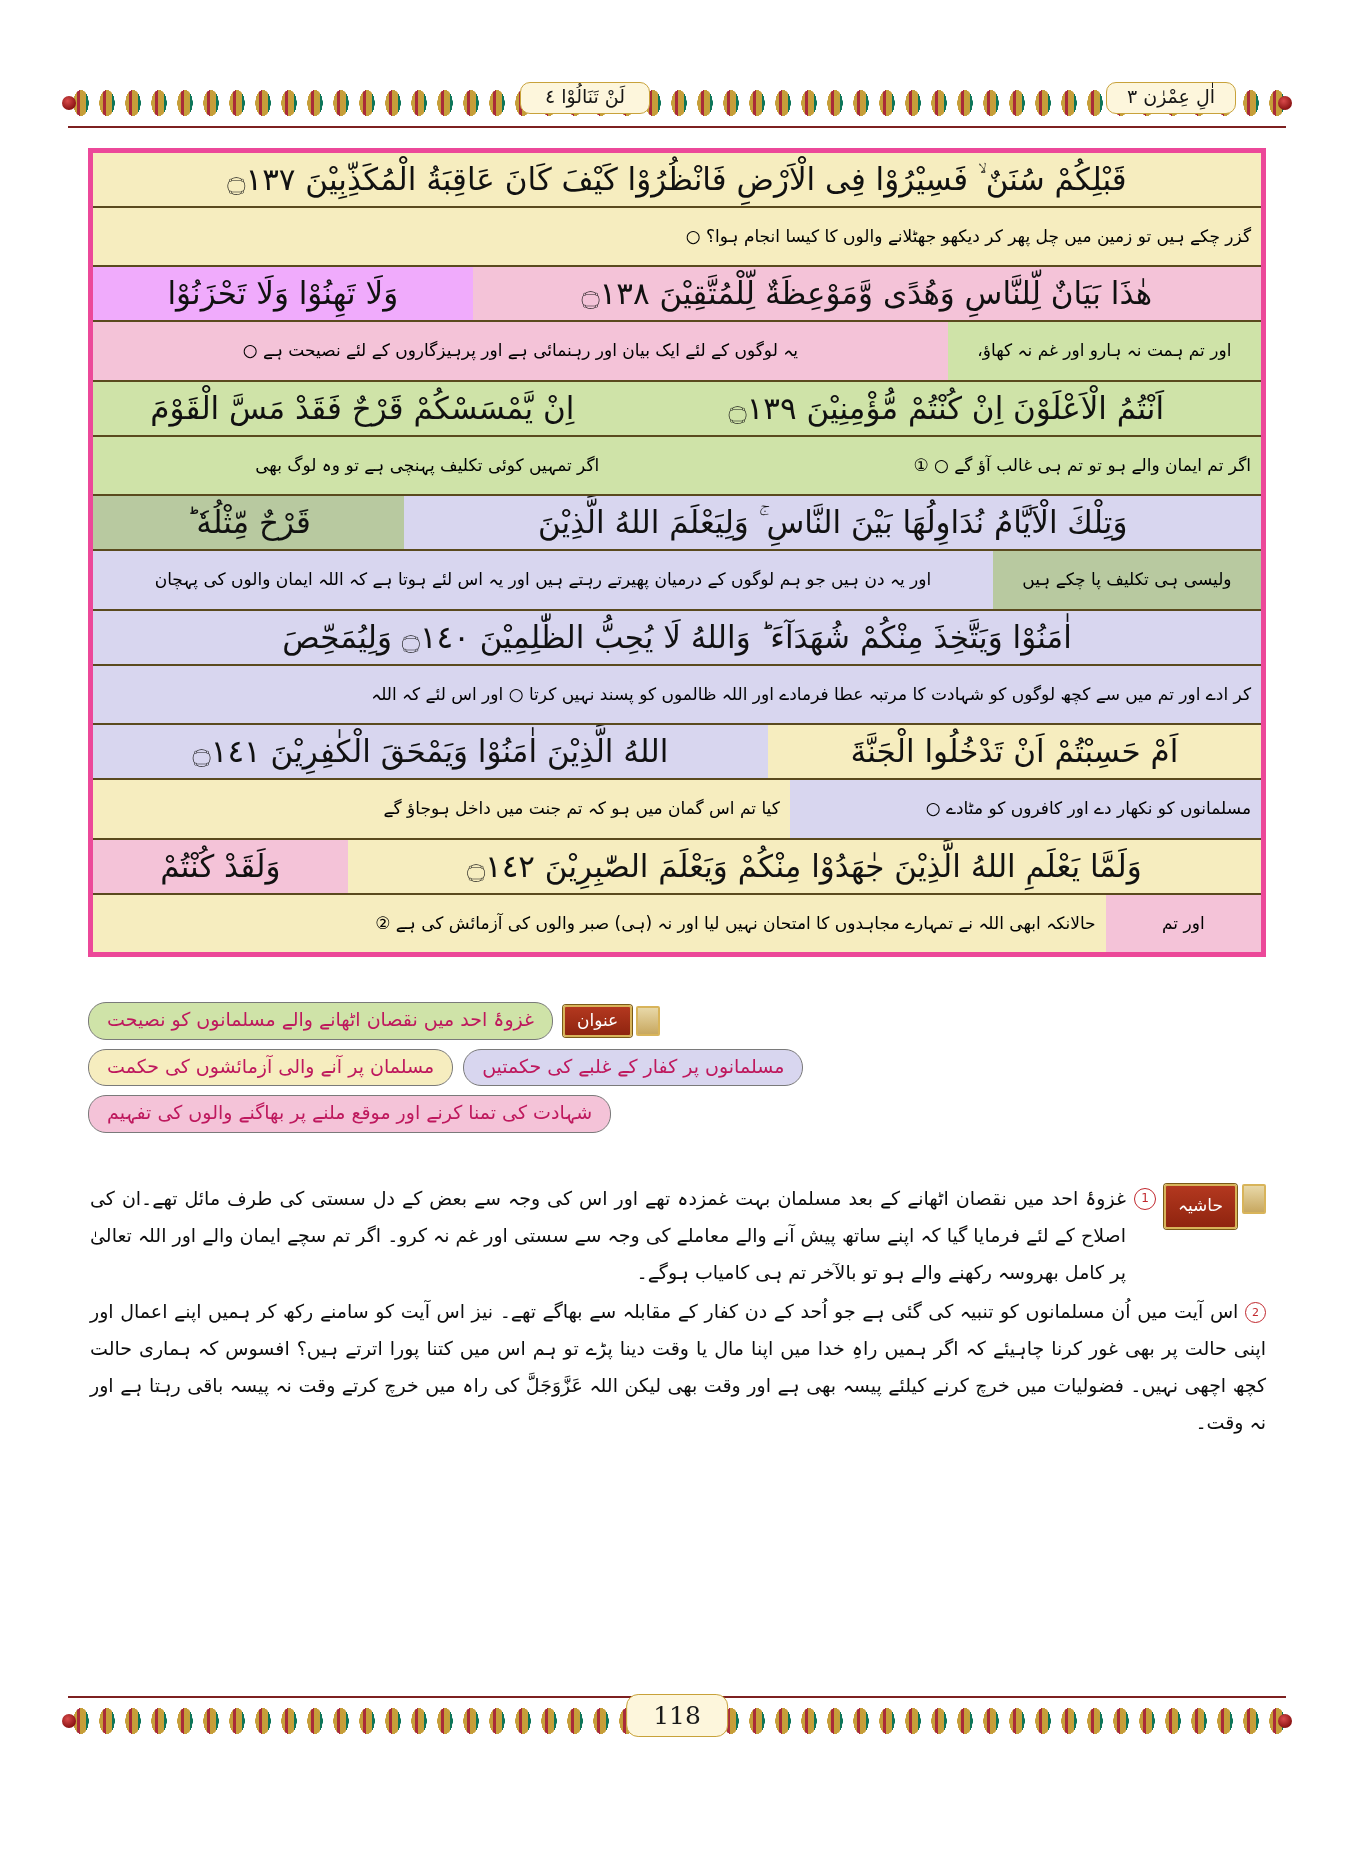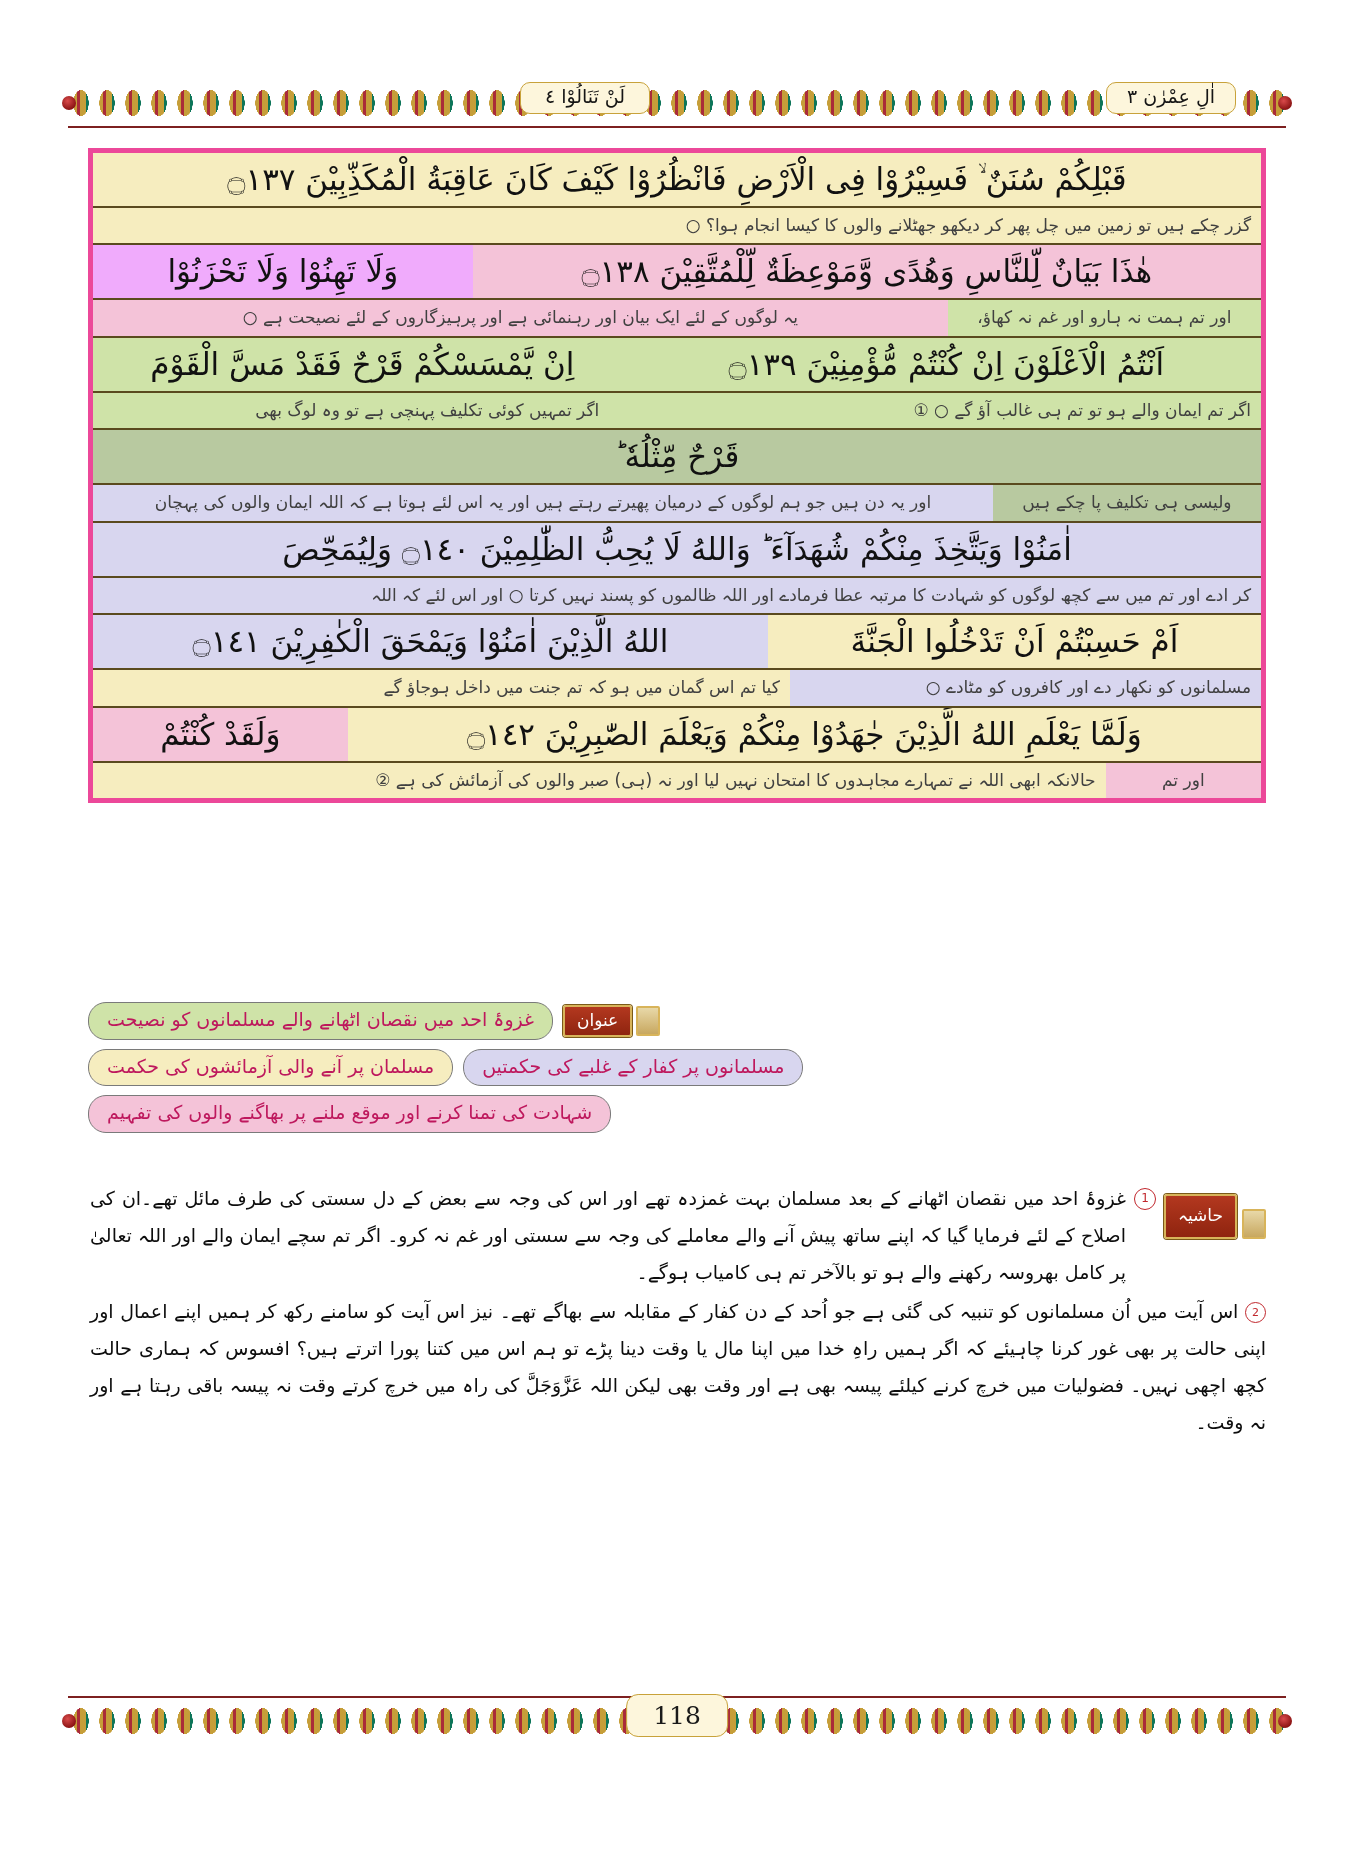--- a/index.html
+++ b/index.html
@@ -57,23 +57,23 @@
   .aya-row{display:flex;width:100%;box-sizing:border-box;}
   .aya-seg{
     box-sizing:border-box;padding:4px 8px;
     display:flex;align-items:center;justify-content:center;
     font-size:31px;line-height:1.45;color:#111;direction:rtl;
     font-family:"DejaVu Sans","Liberation Sans",sans-serif;
     white-space:nowrap;overflow:hidden;
   }
   .tr-row{display:flex;width:100%;box-sizing:border-box;border-top:2px solid #5a4a1e;}
   .tr-seg{
-    box-sizing:border-box;padding:5px 10px;
+    box-sizing:border-box;padding:16px 10px;
     display:flex;align-items:center;
-    font-size:17px;line-height:1.5;color:#404040;direction:rtl;
+    font-size:17px;line-height:1.5;color:#000000;direction:rtl;
     font-family:"DejaVu Sans","Liberation Sans",sans-serif;
     white-space:nowrap;overflow:hidden;
   }
   .tr-seg.spread{justify-content:space-between;}
   .tr-seg.center{justify-content:center;}
   .divider-h{border-top:2px solid #5a4a1e;}
 
   
   .topics{
     position:absolute;left:88px;top:1002px;width:1178px;
@@ -169,20 +169,21 @@
       </div>
       <div class="aya-row divider-h">
         <div class="aya-seg" style="background: rgb(207, 227, 168); flex: 54 1 0%;">اَنْتُمُ الْاَعْلَوْنَ اِنْ كُنْتُمْ مُّؤْمِنِيْنَ ۝١٣٩</div>
         <div class="aya-seg" style="background: rgb(207, 227, 168); flex: 46 1 0%;">اِنْ يَّمْسَسْكُمْ قَرْحٌ فَقَدْ مَسَّ الْقَوْمَ</div>
       </div>
       <div class="tr-row">
         <div class="tr-seg spread" style="background: rgb(207, 227, 168); flex: 56 1 0%;">اگر تم ایمان والے ہو تو تم ہی غالب آؤ گے ○ ①</div>
         <div class="tr-seg spread" style="background: rgb(207, 227, 168); flex: 44 1 0%;">اگر تمہیں کوئی تکلیف پہنچی ہے تو وہ لوگ بھی</div>
       </div>
       <div class="aya-row divider-h">
+        <div class="aya-seg" style="background: rgb(216, 214, 239); flex: 74 1 0%;">وَتِلْكَ الْاَيَّامُ نُدَاوِلُهَا بَيْنَ النَّاسِ ۚ وَلِيَعْلَمَ اللهُ الَّذِيْنَ</div>
         <div class="aya-seg" style="background: rgb(184, 201, 160); flex: 26 1 0%;">قَرْحٌ مِّثْلُهٗ ؕ</div>
       </div>
       <div class="tr-row">
         <div class="tr-seg center" style="background: rgb(184, 201, 160); flex: 22 1 0%;">ولیسی ہی تکلیف پا چکے ہیں</div>
         <div class="tr-seg center" style="background: rgb(216, 214, 239); flex: 78 1 0%;">اور یہ دن ہیں جو ہم لوگوں کے درمیان پھیرتے رہتے ہیں اور یہ اس لئے ہوتا ہے کہ اللہ ایمان والوں کی پہچان</div>
       </div>
       <div class="aya-row divider-h">
         <div class="aya-seg" style="background: rgb(216, 214, 239); flex: 1 1 0%;">اٰمَنُوْا وَيَتَّخِذَ مِنْكُمْ شُهَدَآءَ ؕ وَاللهُ لَا يُحِبُّ الظّٰلِمِيْنَ ۝١٤٠ وَلِيُمَحِّصَ</div>
       </div>
       <div class="tr-row">
@@ -218,21 +219,21 @@
         <div class="pill" style="background: rgb(216, 214, 239);">مسلمانوں پر کفار کے غلبے کی حکمتیں</div>
         <div class="pill" style="background: rgb(246, 237, 191);">مسلمان پر آنے والی آزمائشوں کی حکمت</div>
       </div>
       <div class="topic-line">
         <div class="pill" style="background: rgb(244, 195, 216);">شہادت کی تمنا کرنے اور موقع ملنے پر بھاگنے والوں کی تفہیم</div>
       </div>
     </div>
 
   <div class="footnote" id="footnote">
     <div class="fn-first">
-      <div style="display:flex;align-items:flex-end;gap:5px;flex:none;margin-top:14px">
+      <div style="display:flex;align-items:flex-start;gap:5px;flex:none;margin-top:4px">
         <span class="tag-orn"></span>
         <span class="tag-box">حاشیہ</span>
       </div>
       <span class="num-circle">1</span>
       <span style="flex:1">غزوۂ احد میں نقصان اٹھانے کے بعد مسلمان بہت غمزدہ تھے اور اس کی وجہ سے بعض کے دل سستی کی طرف مائل تھے۔ان کی اصلاح کے لئے فرمایا گیا کہ اپنے ساتھ پیش آنے والے معاملے کی وجہ سے سستی اور غم نہ کرو۔ اگر تم سچے ایمان والے اور اللہ تعالیٰ پر کامل بھروسہ رکھنے والے ہو تو بالآخر تم ہی کامیاب ہوگے۔</span>
     </div>
     <div style="margin-top:2px">
       <span class="inline-num">2</span>
       <span>اس آیت میں اُن مسلمانوں کو تنبیہ کی گئی ہے جو اُحد کے دن کفار کے مقابلہ سے بھاگے تھے۔ نیز اس آیت کو سامنے رکھ کر ہمیں اپنے اعمال اور اپنی حالت پر بھی غور کرنا چاہیئے کہ اگر ہمیں راہِ خدا میں اپنا مال یا وقت دینا پڑے تو ہم اس میں کتنا پورا اترتے ہیں؟ افسوس کہ ہماری حالت کچھ اچھی نہیں۔ فضولیات میں خرچ کرنے کیلئے پیسہ بھی ہے اور وقت بھی لیکن اللہ عَزَّوَجَلَّ کی راہ میں خرچ کرتے وقت نہ پیسہ باقی رہتا ہے اور نہ وقت۔</span>
     </div>

